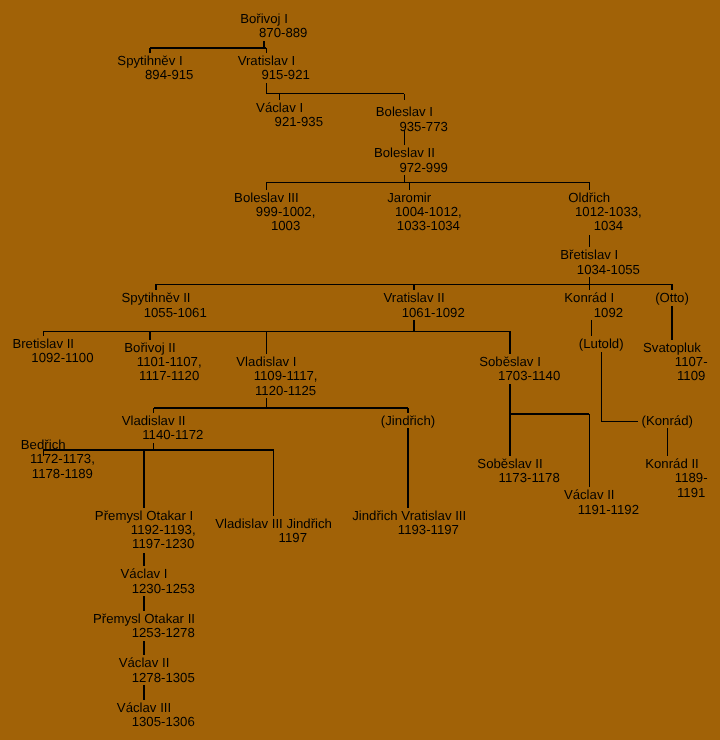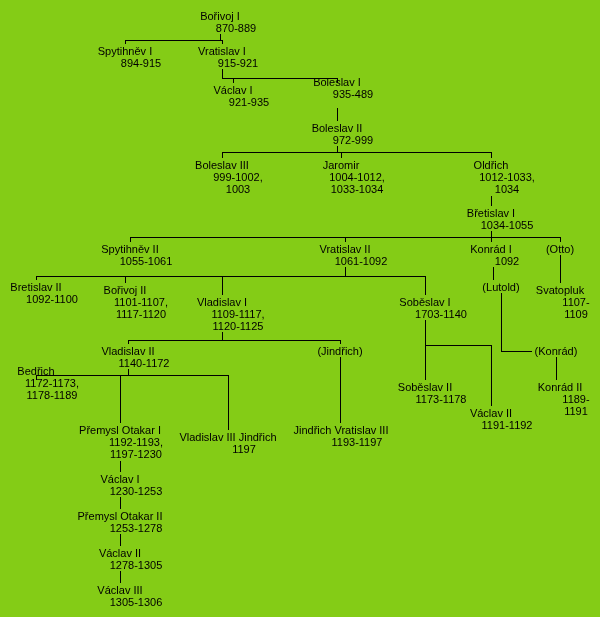--- a/index.html
+++ b/index.html
@@ -1,16 +1,16 @@
 <!DOCTYPE html>
 <html><head>
 <meta charset="utf-8">
 <style>
   html,body{margin:0;padding:0;background:#fff;}
-  .tree{position:relative;width:600px;height:617px;background:#84cc16;overflow:hidden;
+  .tree{position:relative;width:600px;height:617px;background:#a16207;overflow:hidden;
         font-family:"Liberation Sans", sans-serif;color:#000;}
   .lines{position:absolute;left:0;top:0;width:600px;height:617px;}
   .lines line{stroke:#000;stroke-width:1;}
   .node{position:absolute;transform:translateX(-50%);text-align:center;
         font-size:11px;line-height:12px;white-space:nowrap;}
   .node .dt{white-space:pre-line;margin-left:32px;}
 </style>
 </head>
 <body>
 
@@ -93,23 +93,23 @@
       <div class="dt">894-915</div>
     </div>
   <div class="node" style="left:222px;top:45px">
       <div class="nm">Vratislav I</div>
       <div class="dt">915-921</div>
     </div>
   <div class="node" style="left:233px;top:84px">
       <div class="nm">Václav I</div>
       <div class="dt">921-935</div>
     </div>
-  <div class="node" style="left:337px;top:76px">
+  <div class="node" style="left:337px;top:88px">
       <div class="nm">Boleslav I</div>
-      <div class="dt">935-489</div>
+      <div class="dt">935-773</div>
     </div>
   <div class="node" style="left:337px;top:122px">
       <div class="nm">Boleslav II</div>
       <div class="dt">972-999</div>
     </div>
   <div class="node" style="left:222px;top:159px">
       <div class="nm">Boleslav III</div>
       <div class="dt">999-1002,
 1003</div>
     </div>

